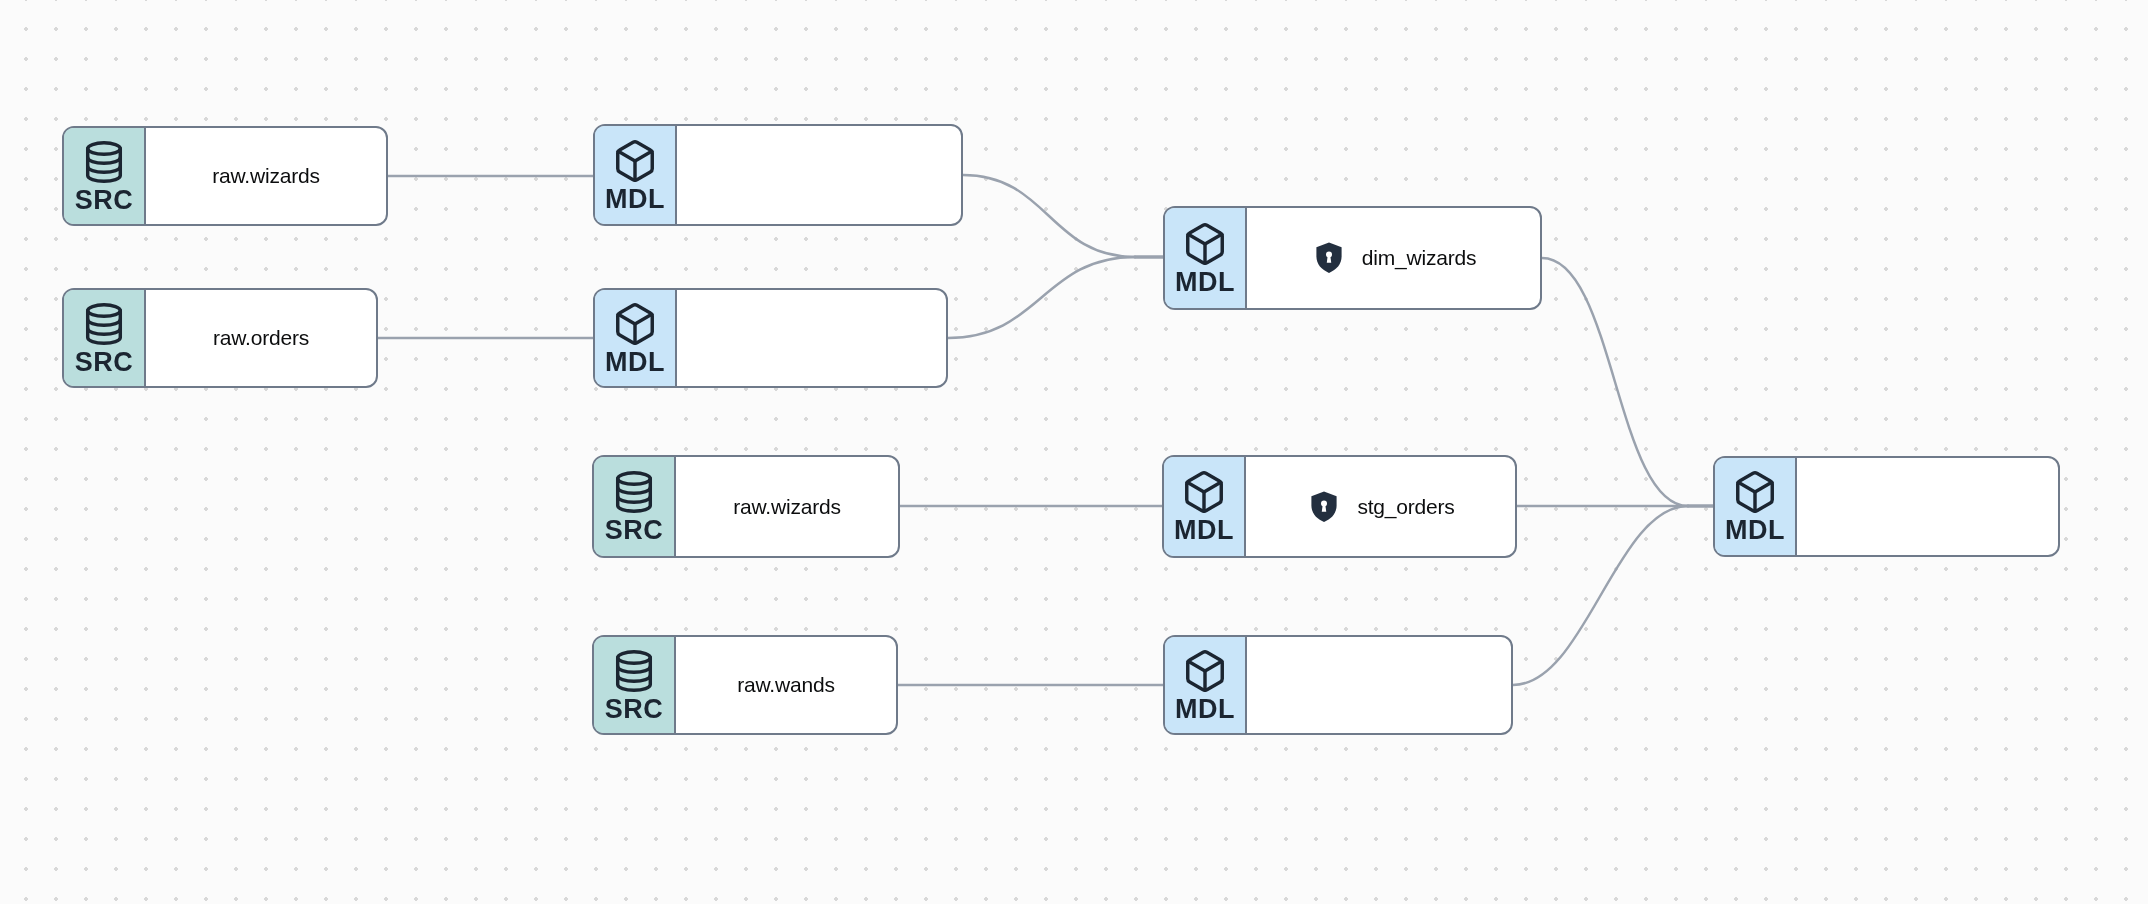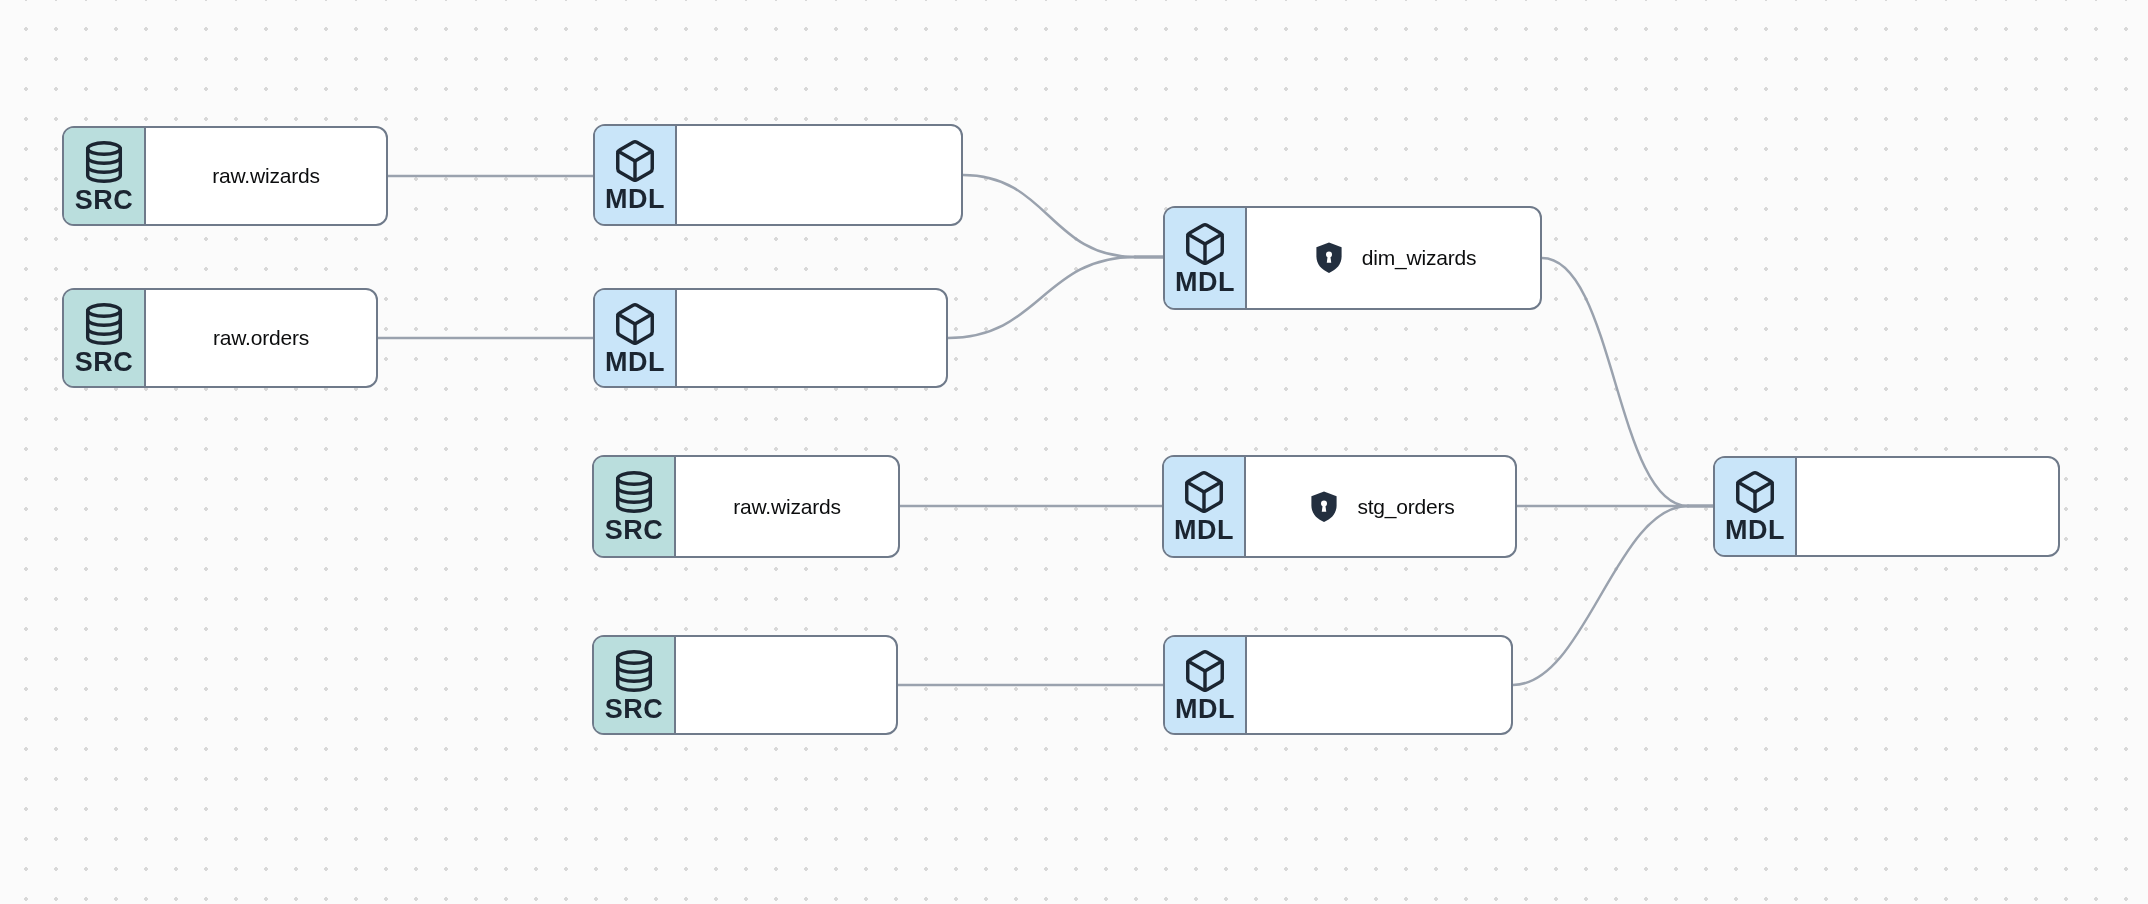--- a/index.html
+++ b/index.html
@@ -241,20 +241,23 @@
           <span class="type-icon">
             <svg viewBox="0 0 24 24" fill="none" stroke="currentColor" stroke-width="1.8" stroke-linecap="round" stroke-linejoin="round">
               <ellipse cx="12" cy="5" rx="8.5" ry="3"></ellipse>
               <path d="M3.5 5v14c0 1.7 3.8 3 8.5 3s8.5-1.3 8.5-3V5"></path>
               <path d="M20.5 9.7c0 1.7-3.8 3-8.5 3s-8.5-1.3-8.5-3"></path>
               <path d="M20.5 14.3c0 1.7-3.8 3-8.5 3s-8.5-1.3-8.5-3"></path>
             </svg>
           </span>
           <span class="type-label">SRC</span>
         </div>
+        <div class="node-body">
+          <span class="node-label">raw.wands</span>
+        </div>
       </div>
       <div class="node" style="left: 1163px; top: 635px; width: 350px; height: 100px; border-color: rgb(111, 122, 138);">
         <div class="node-type" style="background: rgb(201, 229, 249); border-right-color: rgb(111, 122, 138);">
           <span class="type-icon">
             <svg viewBox="0 0 24 24" fill="none" stroke="currentColor" stroke-width="1.8" stroke-linecap="round" stroke-linejoin="round">
               <path d="M21 16V8a2 2 0 0 0-1-1.73l-7-4a2 2 0 0 0-2 0l-7 4A2 2 0 0 0 3 8v8a2 2 0 0 0 1 1.73l7 4a2 2 0 0 0 2 0l7-4A2 2 0 0 0 21 16z"></path>
               <polyline points="3.27 6.96 12 12.01 20.73 6.96"></polyline>
               <line x1="12" y1="22.08" x2="12" y2="12"></line>
             </svg>
           </span>

